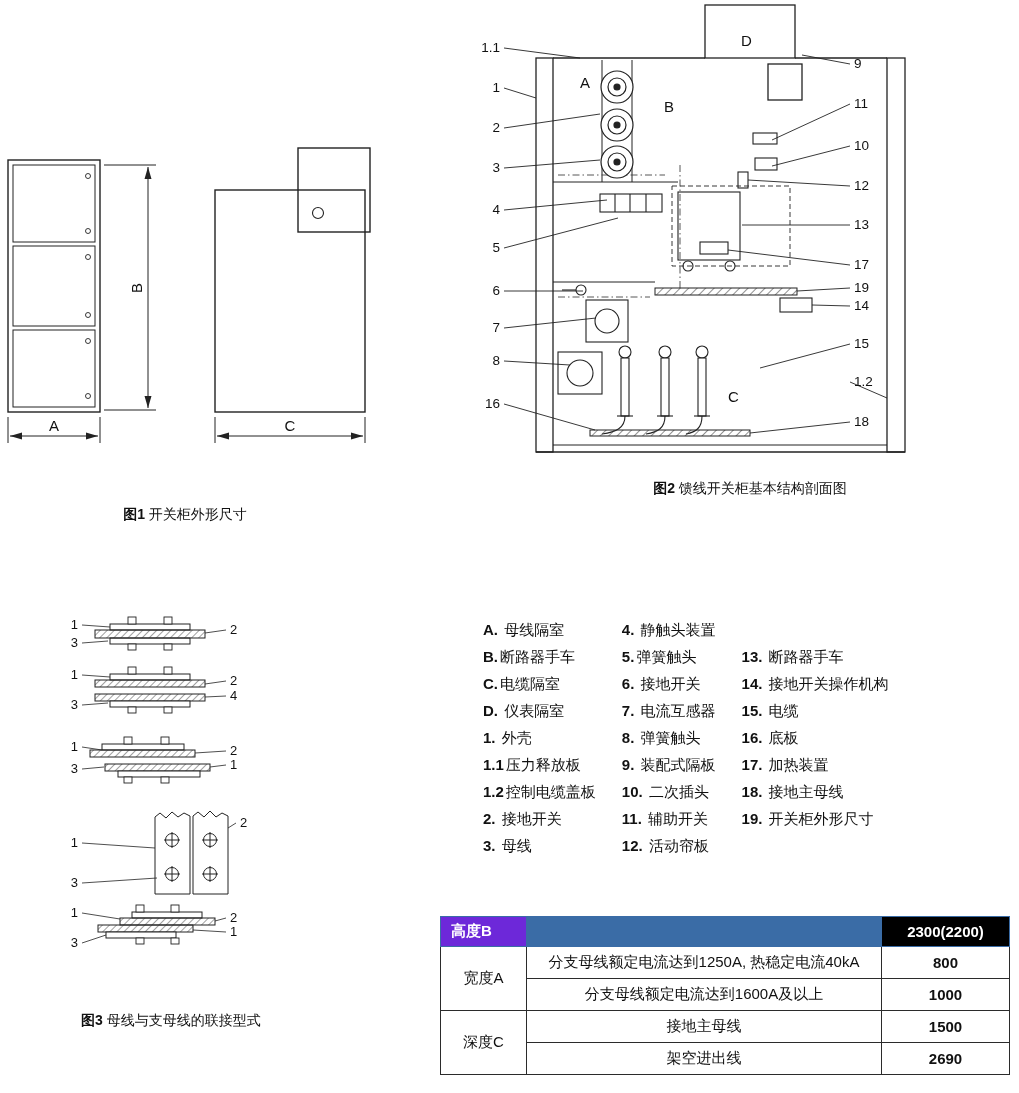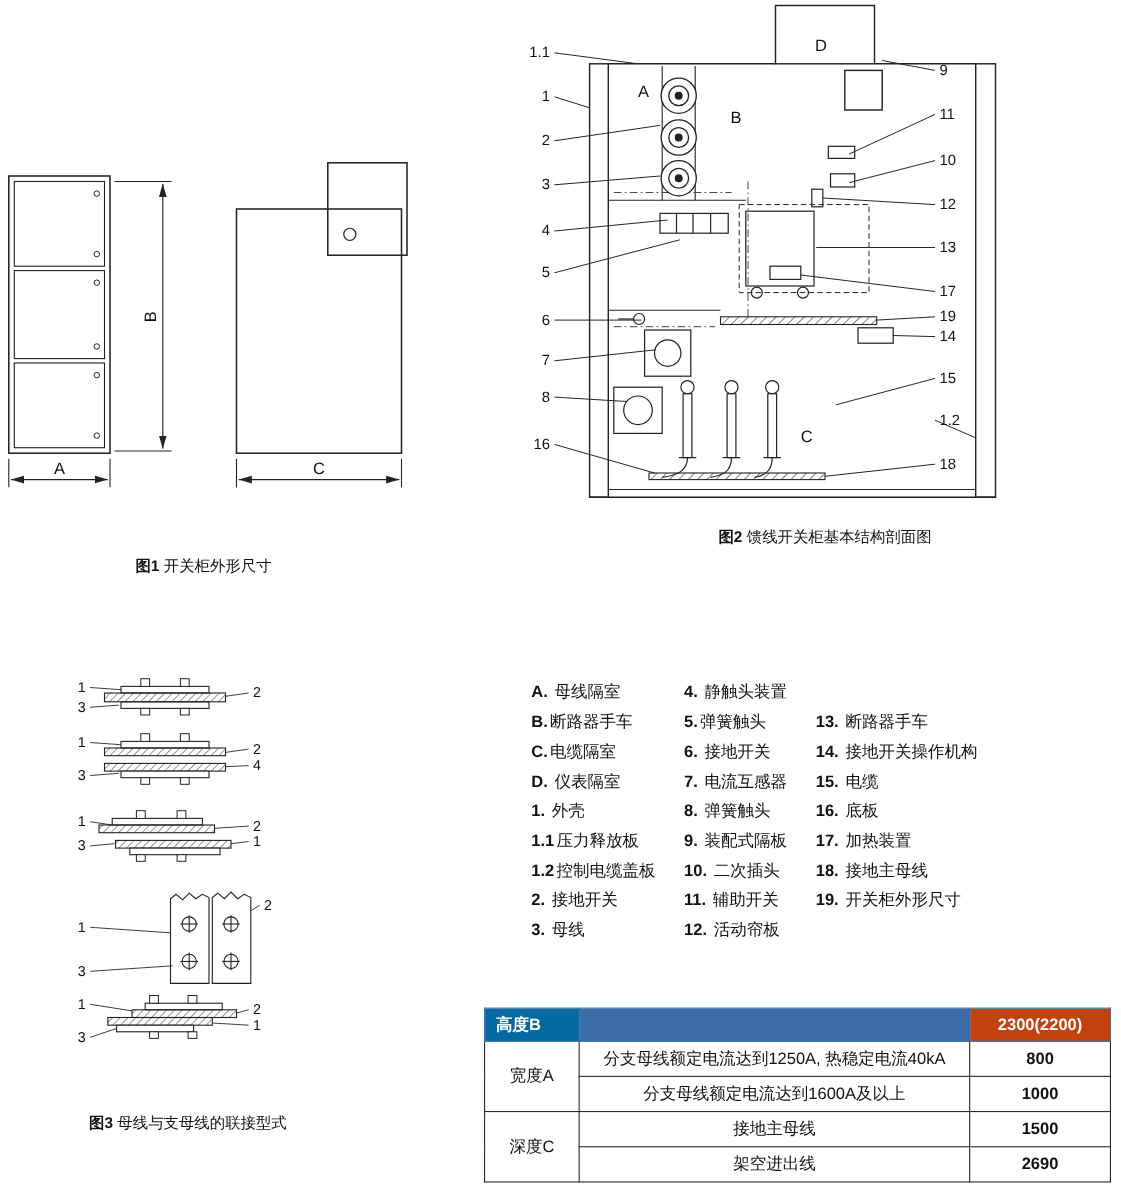--- a/index.html
+++ b/index.html
@@ -412,23 +412,23 @@
   </div>
 
   <table class="dim-table">
     <colgroup>
         <col style="width:86px">
         <col>
         <col style="width:128px">
       </colgroup>
     <tbody>
       <tr>
-        <th class="h-left" style="background-color: #0369a1;">高度B</th>
+        <th class="h-left" style="background-color: #6d28d9;">高度B</th>
         <th style="background-color: rgb(58, 108, 166);"></th>
-        <th class="h-val" style="background-color: #c2410c;">2300(2200)</th>
+        <th class="h-val" style="background-color: #000000;">2300(2200)</th>
       </tr>
       <tr>
         <td rowspan="2" class="group">宽度A</td>
         <td class="desc">分支母线额定电流达到1250A, 热稳定电流40kA</td>
         <td class="val">800</td>
       </tr>
       <tr>
         <td class="desc">分支母线额定电流达到1600A及以上</td>
         <td class="val">1000</td>
       </tr>

